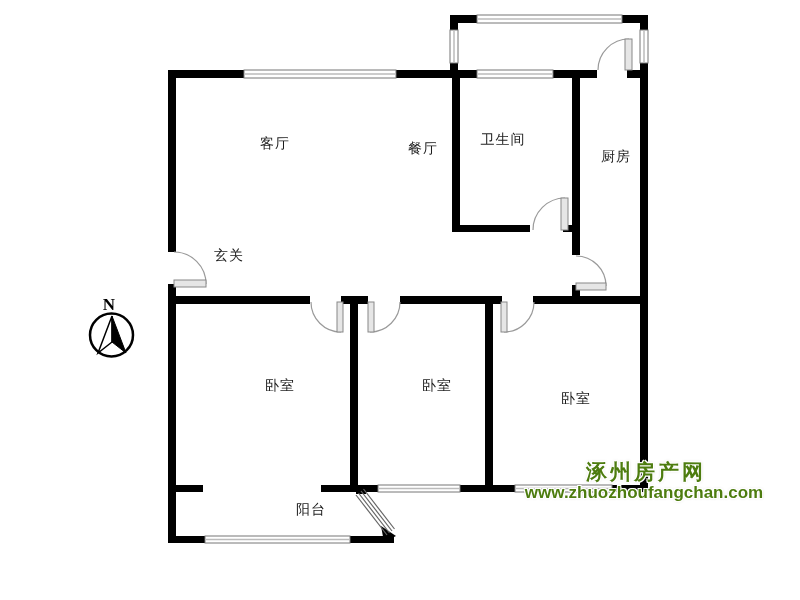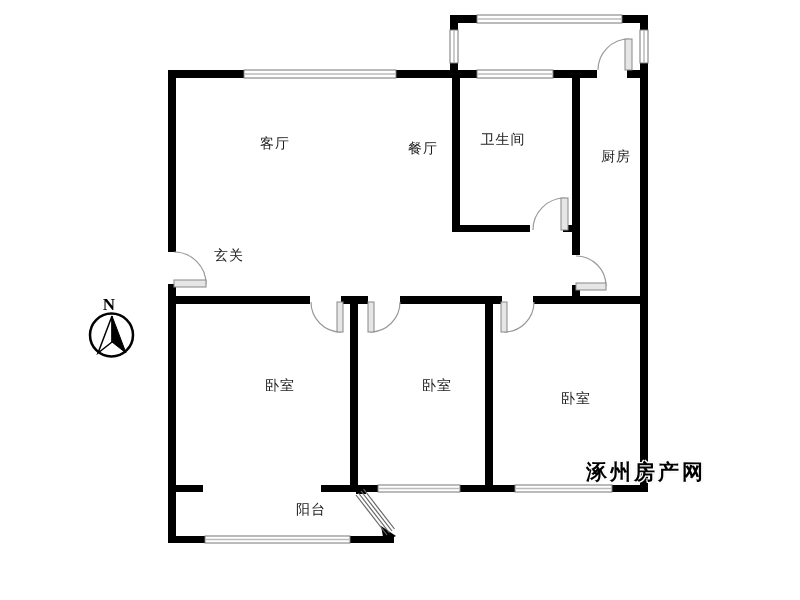--- a/index.html
+++ b/index.html
@@ -34,21 +34,21 @@
     position: absolute;
     transform: translate(-50%, -50%);
     font-family: "Liberation Serif", serif;
     font-weight: bold;
     font-size: 17px;
     color: #000;
   }
   .watermark {
     position: absolute;
     transform: translate(-50%, -50%);
-    color: #000000;
+    color: #4d7c0f;
     font-weight: bold;
     white-space: nowrap;
     text-shadow:
       -1px -1px 0 #ffffff,
        1px -1px 0 #ffffff,
       -1px  1px 0 #ffffff,
        1px  1px 0 #ffffff,
        0 0 3px rgba(90,80,70,0.35);
   }
   .watermark.site-name {
@@ -211,14 +211,15 @@
   <div class="room-label" style="left:616px; top:157px;">厨房</div>
   <div class="room-label" style="left:229px; top:256px;">玄关</div>
   <div class="room-label" style="left:280px; top:386px;">卧室</div>
   <div class="room-label" style="left:437px; top:386px;">卧室</div>
   <div class="room-label" style="left:576px; top:399px;">卧室</div>
   <div class="room-label" style="left:265px; top:510px;margin-left:46px;">阳台</div>
 
   <div class="compass-n" style="left:109px; top:305px;">N</div>
 
   <div class="watermark site-name" style="left:646px; top:472px;">涿州房产网</div>
+  <div class="watermark site-url" style="left:644px; top:493px;">www.zhuozhoufangchan.com</div>
 
 </div>
 
 </body></html>

